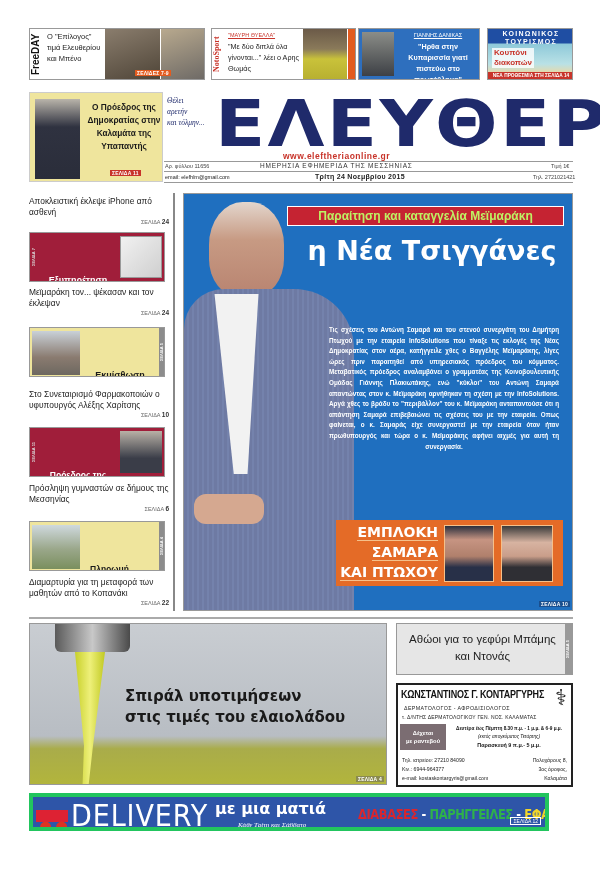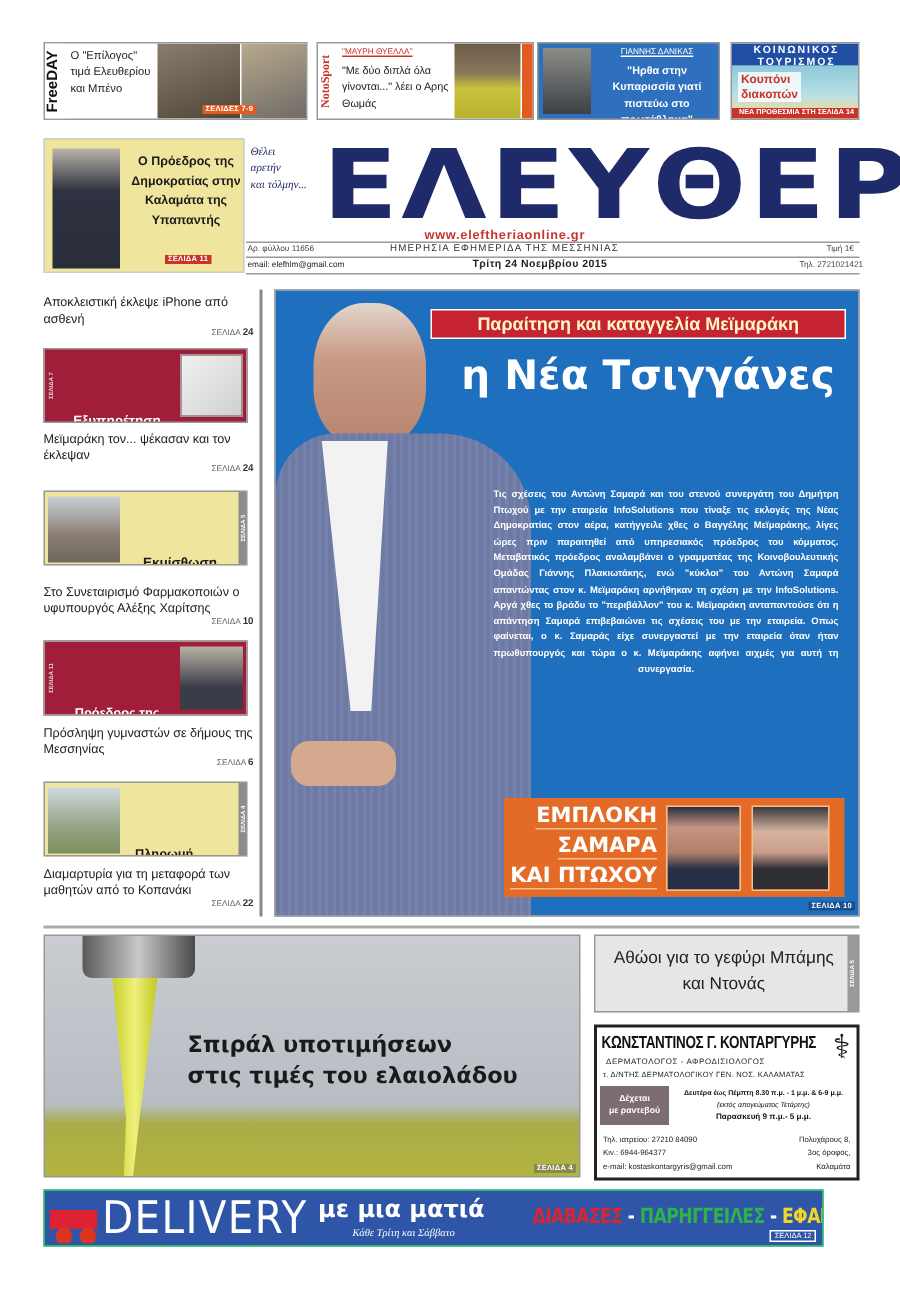--- a/index.html
+++ b/index.html
@@ -20,34 +20,34 @@
   
   .lhead { font-size: 8.4px; color: #222; line-height: 11px; }
   .lbox { border: 1px solid #999; overflow: hidden; }
   .lbox-red { background: #a01e3a; color: #fff; }
   .lbox-yel { background: #efe59d; color: #1a1a1a; }
   .lbox .txt { font-weight: bold; text-align: center; font-size: 9px; line-height: 11px; margin-top: 39px; }
   .photo { background: linear-gradient(135deg, #9aa0a8, #5c626c); }
 
   
   .main { left: 183px; top: 193px; width: 390px; height: 418px; background: #1f6fbf; border: 1px solid #999; overflow: hidden; }
-  .kicker { background: #c52332; color: #fef9c3; font-weight: bold; font-size: 12px; text-align: center; padding: 2px 0; border: 1px solid #fff; }
+  .kicker { background: #c52332; color: #bef264; font-weight: bold; font-size: 12px; text-align: center; padding: 2px 0; border: 1px solid #fff; }
   .headline { color: #fff; font-family: "DejaVu Sans", sans-serif; font-weight: bold; font-size: 27px; text-align: center; line-height: 34px; }
   .body-text { color: #fff; font-size: 6.3px; line-height: 10.6px; text-align: justify; font-weight: bold; text-align-last: center; }
   .orange { background: #e46b27; }
   .orange-title { color: #fff; font-weight: bold; font-family: "DejaVu Sans", sans-serif; font-size: 14px; line-height: 20px; text-align: right; }
   .orange-title span { border-bottom: 1px solid #f5c08a; }
 
   
   .olive { left: 29px; top: 623px; width: 358px; height: 162px; border: 1px solid #999; overflow: hidden;
            background: linear-gradient(180deg, #c9cdd2 0%, #b8bdc3 70%, #a9ac4a 78%, #b2b53c 100%); }
   .olive-head { font-weight: bold; font-family: "DejaVu Sans", sans-serif; font-size: 15px; color: #1a1a1a; text-align: left; line-height: 21px; }
   .gray-box { left: 396px; top: 623px; width: 177px; height: 52px; background: #e6e6e6; border: 1px solid #999; }
   .doc-ad { left: 396px; top: 683px; width: 177px; height: 104px; border: 2px solid #222; background: #fff; }
-  .delivery { left: 29px; top: 793px; width: 520px; height: 38px; background: #2e55a8; border: 1px solid #22c55e; overflow: hidden; }
+  .delivery { left: 29px; top: 793px; width: 520px; height: 38px; background: #2e55a8; border: 4px solid #22c55e; overflow: hidden; }
 </style>
 </head>
 <body>
 
 <div class="abs teaser" style="left:29px; width:176px;">
   <div class="abs vlabel" style="left:0; top:0; width:14px; height:50px; font-size:10px; color:#111; background:#fff;">
     <span>FreeDAY</span>
   </div>
   <div class="abs" style="left:17px; top:2px; width:56px; font-size:7.5px; line-height:11px; color:#222;">Ο "Επίλογος" τιμά Ελευθερίου και Μπένο</div>
   <div class="abs photo" style="left:75px; top:0; width:55px; height:50px; background:linear-gradient(160deg,#8a7d6d,#4f4538);"></div>
@@ -168,21 +168,21 @@
     <div class="abs" style="left:25px; top:100px; width:55px; height:180px; background:#f2f2f2; clip-path:polygon(10% 0,90% 0,70% 100%,45% 100%);"></div>
     <div class="abs" style="left:10px; top:300px; width:70px; height:30px; border-radius:12px; background:#d5a890;"></div>
   </div>
 
   <div class="abs kicker" style="left:103px; top:12px; width:277px;">Παραίτηση και καταγγελία Μεϊμαράκη</div>
   <div class="abs headline" style="left:108px; top:40px; width:280px;">
     <div>η Νέα Τσιγγάνες</div>
   </div>
   <div class="abs body-text" style="left:145px; top:131px; width:230px;">Τις σχέσεις του Αντώνη Σαμαρά και του στενού συνεργάτη του Δημήτρη Πτωχού με την εταιρεία InfoSolutions που τίναξε τις εκλογές της Νέας Δημοκρατίας στον αέρα, κατήγγειλε χθες ο Βαγγέλης Μεϊμαράκης, λίγες ώρες πριν παραιτηθεί από υπηρεσιακός πρόεδρος του κόμματος. Μεταβατικός πρόεδρος αναλαμβάνει ο γραμματέας της Κοινοβουλευτικής Ομάδας Γιάννης Πλακιωτάκης, ενώ "κύκλοι" του Αντώνη Σαμαρά απαντώντας στον κ. Μεϊμαράκη αρνήθηκαν τη σχέση με την InfoSolutions. Αργά χθες το βράδυ το "περιβάλλον" του κ. Μεϊμαράκη ανταπαντούσε ότι η απάντηση Σαμαρά επιβεβαιώνει τις σχέσεις του με την εταιρεία. Οπως φαίνεται, ο κ. Σαμαράς είχε συνεργαστεί με την εταιρεία όταν ήταν πρωθυπουργός και τώρα ο κ. Μεϊμαράκης αφήνει αιχμές για αυτή τη συνεργασία.</div>
 
-  <div class="abs orange" style="left:152px; top:338px; width:227px; height:66px;">
+  <div class="abs orange" style="left:152px; top:326px; width:227px; height:66px;">
     <div class="abs orange-title" style="left:2px; top:2px; width:100px;">
       <div><span>ΕΜΠΛΟΚΗ</span></div>
       <div><span>ΣΑΜΑΡΑ</span></div>
       <div><span>ΚΑΙ ΠΤΩΧΟΥ</span></div>
     </div>
     <div class="abs photo" style="left:108px; top:5px; width:50px; height:57px; background:linear-gradient(180deg,#2a2f3d 0%,#c69482 25%,#b0806c 55%,#283048 75%); border:1px solid #f5c08a;"></div>
     <div class="abs photo" style="left:165px; top:5px; width:52px; height:57px; background:linear-gradient(180deg,#3a3a3a 0%,#d7b3a1 30%,#c99e8a 55%,#2f2f34 75%); border:1px solid #f5c08a;"></div>
   </div>
   <div class="abs pagetag" style="left:355px; top:407px; background:#1a4f8f;">ΣΕΛΙΔΑ 10</div>
 </div>

